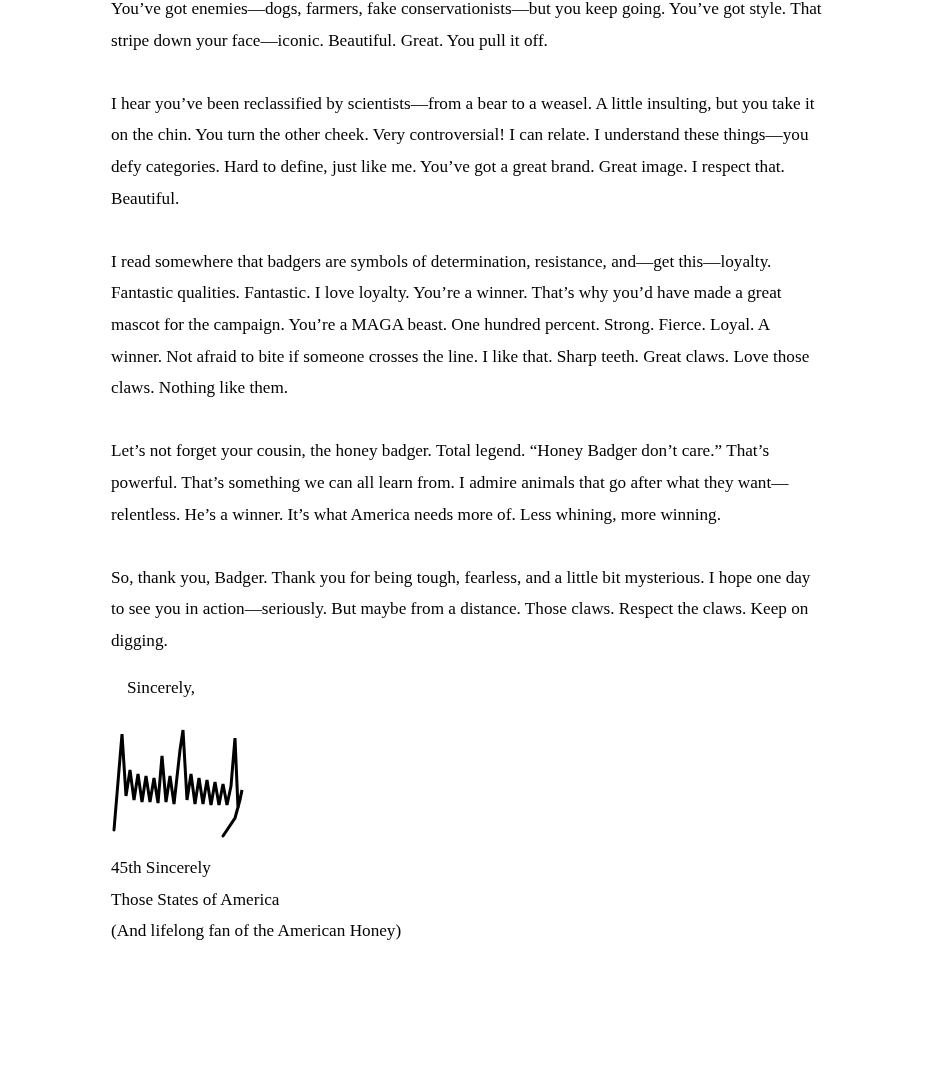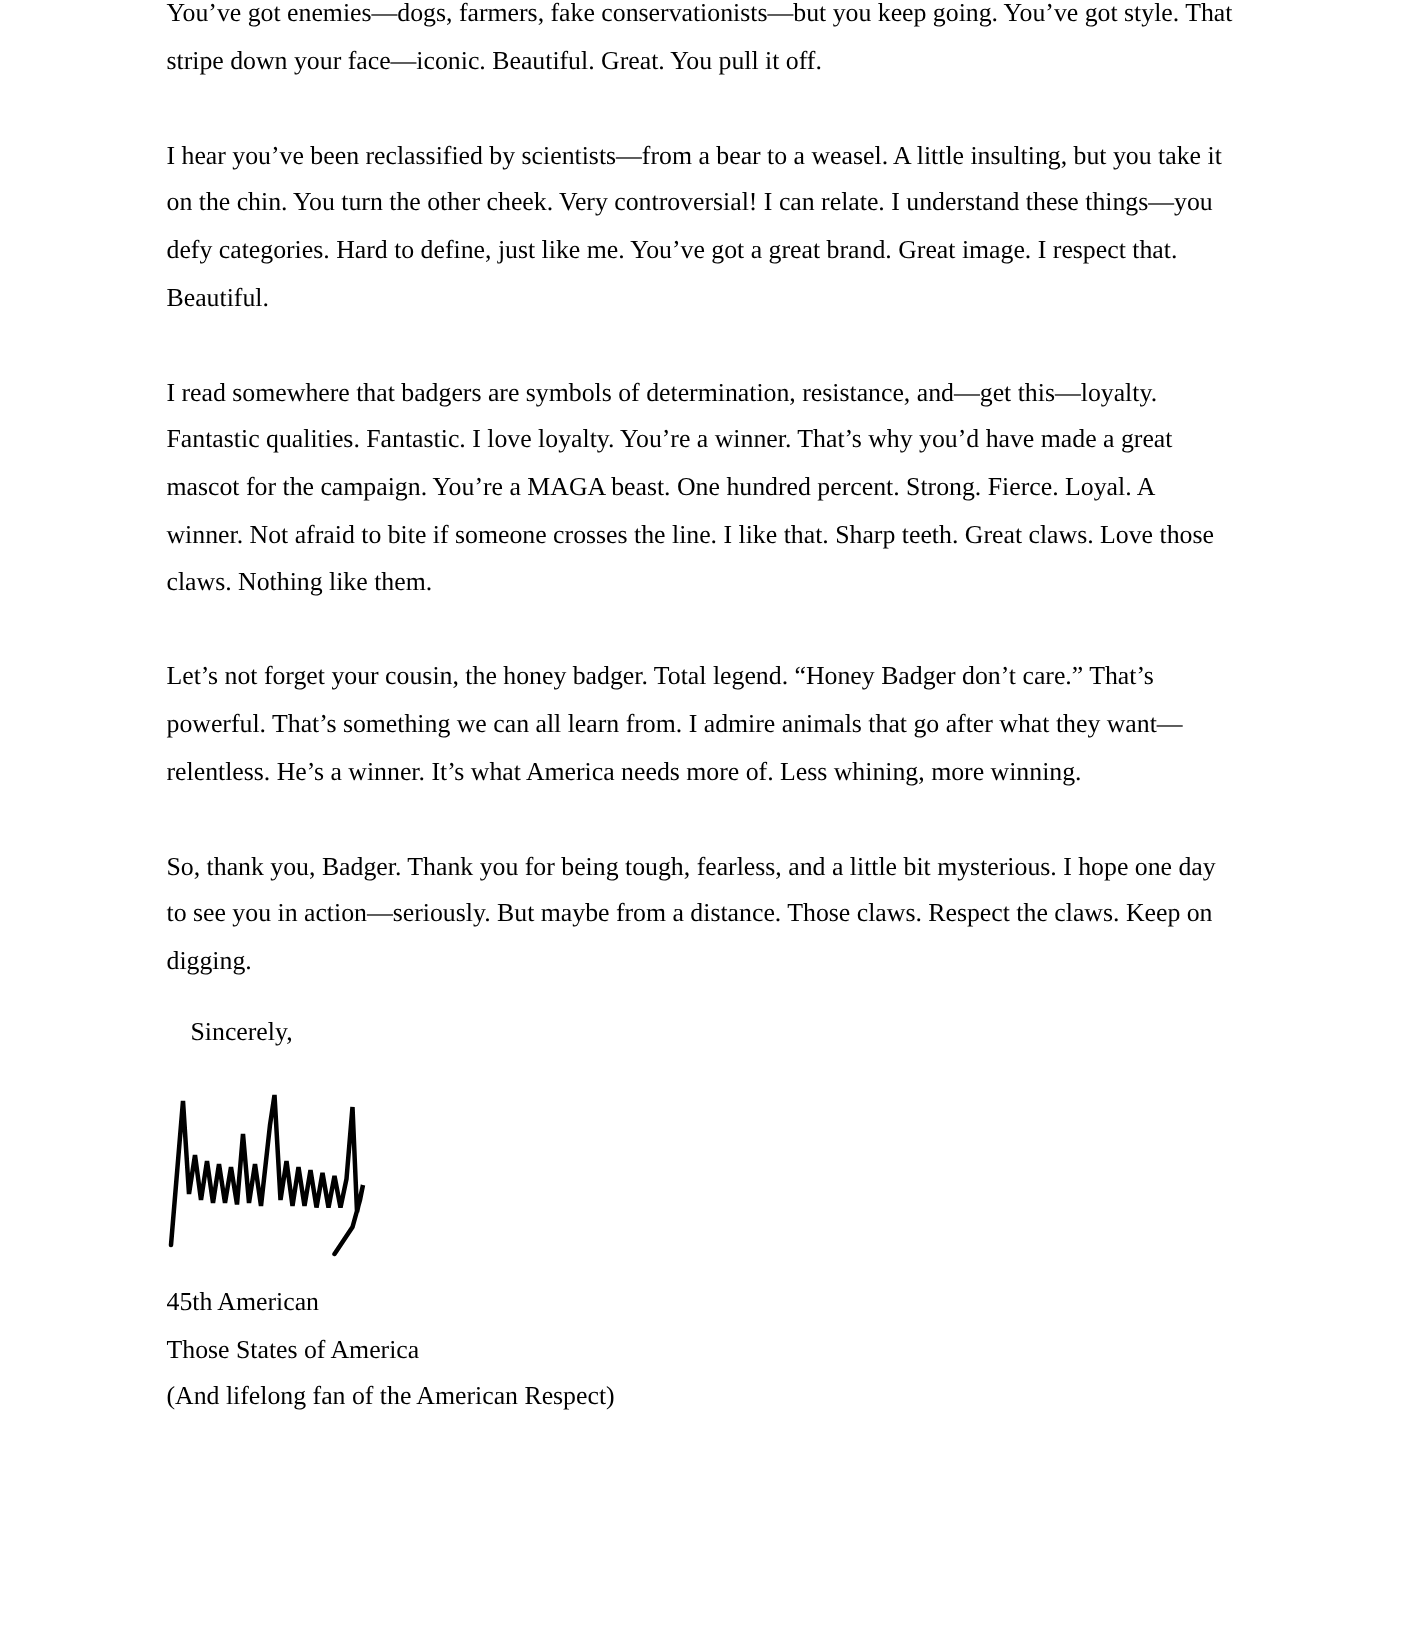--- a/index.html
+++ b/index.html
@@ -61,18 +61,18 @@
              L53 36 L57 82
              L61 56 L65 84
              L71 30 L74 10 L78 80
              L82 54 L86 84 L90 58 L94 84 L98 60 L102 85 L106 62 L110 85 L114 64 L118 85
              L122 66 L126 18 L129 88
              L133 70 L131 80
              L126 98 L114 116" fill="none" stroke="#000000" stroke-width="3" stroke-linecap="round" stroke-linejoin="miter"></path>
   </svg>
 
   <div class="sig-block">
-    <p>45th American</p>
+    <p>45th Sincerely</p>
     <p>Those States of America</p>
-    <p>(And lifelong fan of the American Respect)</p>
+    <p>(And lifelong fan of the American Honey)</p>
   </div>
 
 </div>
 
 </body></html>

